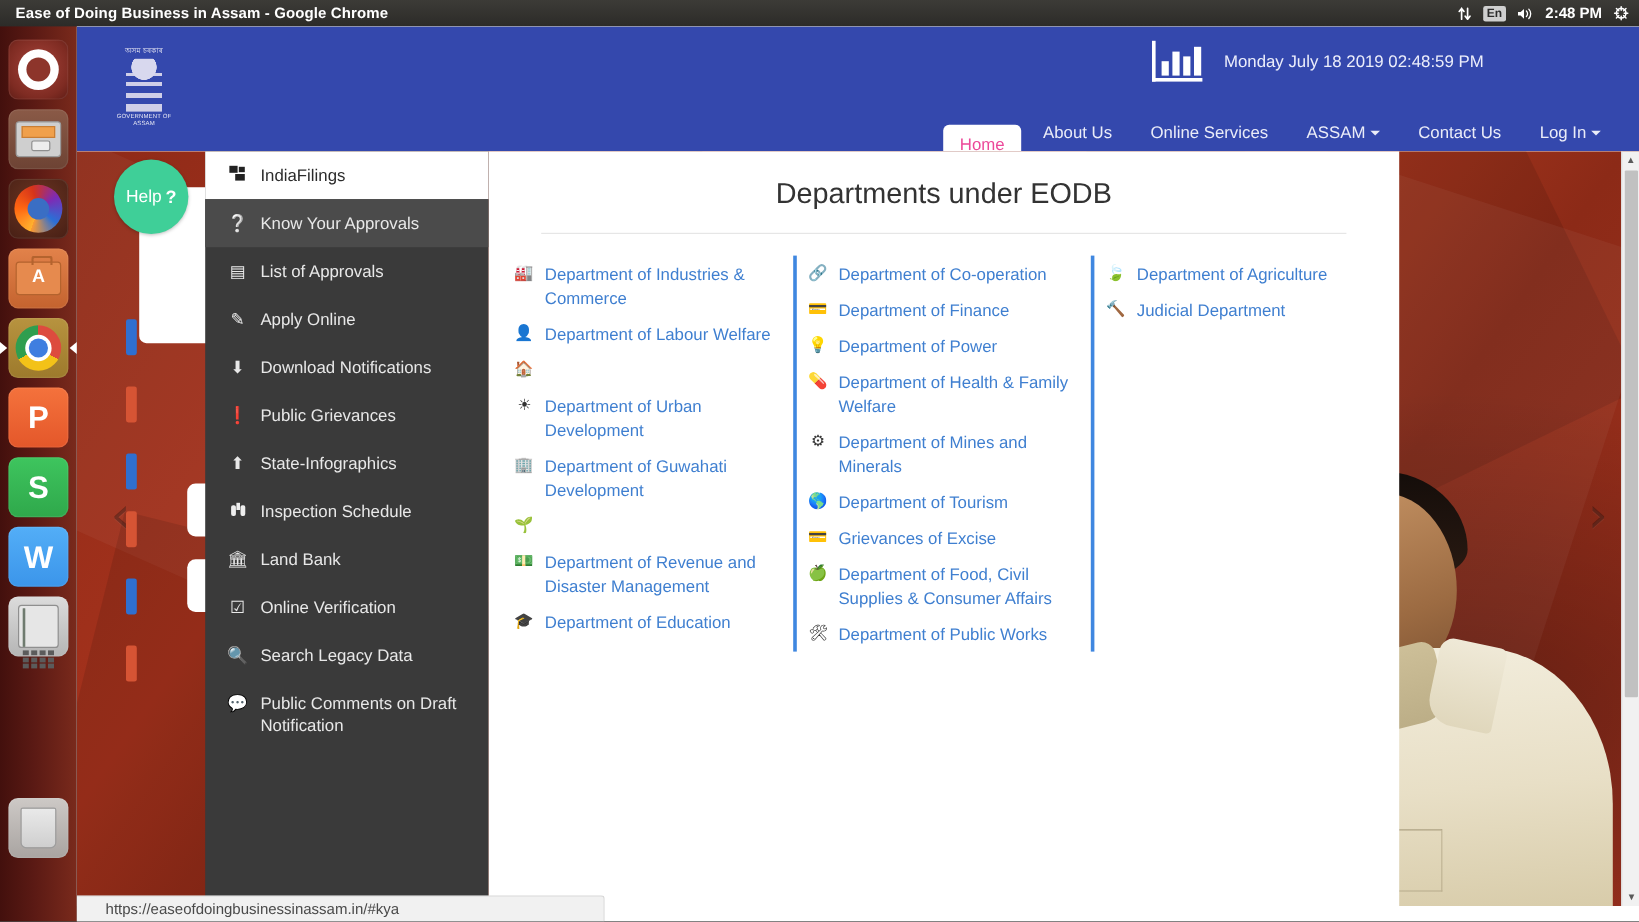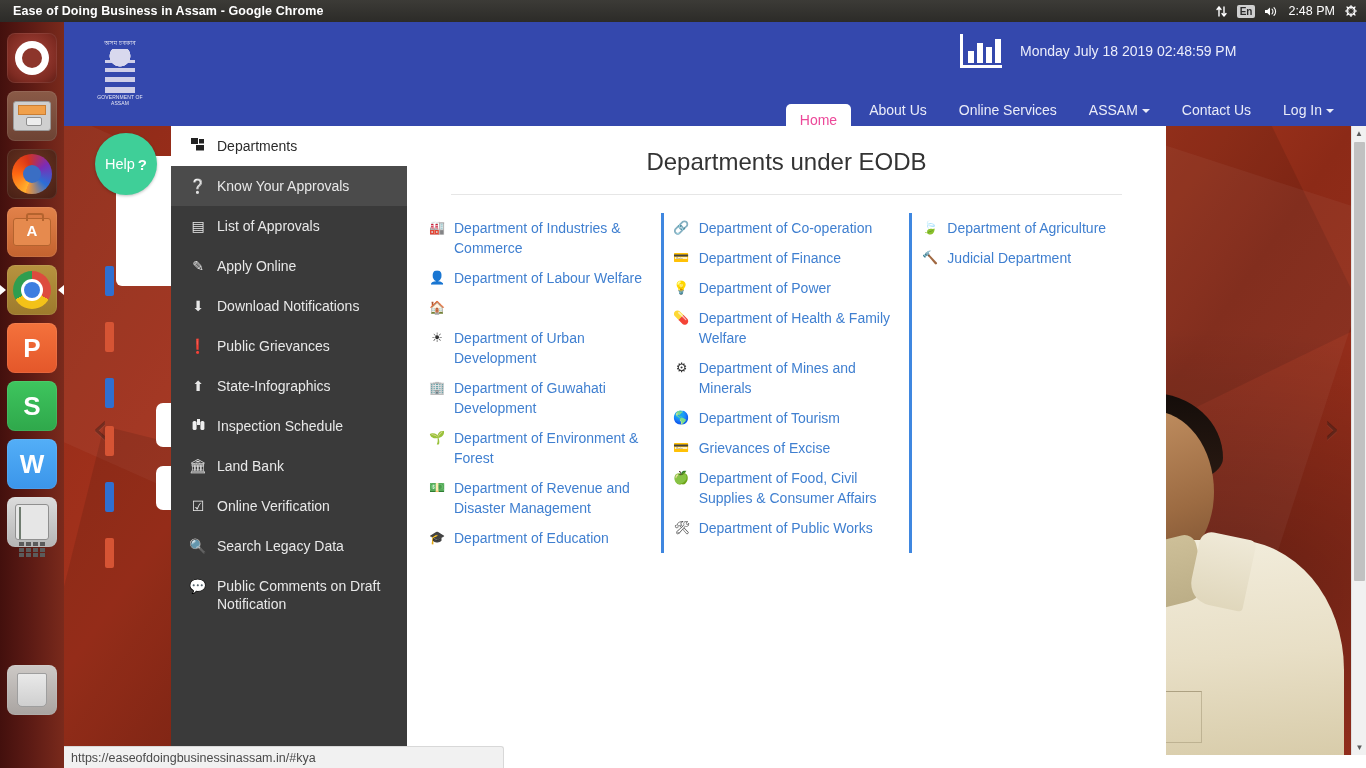--- a/index.html
+++ b/index.html
@@ -21,21 +21,21 @@
   .ubuntu-panel .win-title { margin-left: 13px; letter-spacing: 0.1px; }
   .ubuntu-panel .tray {
     margin-left: auto; display: flex; align-items: center; gap: 9px;
     padding-right: 8px; font-weight: normal; font-size: 12px;
   }
   .tray-ico { display: inline-flex; align-items: center; justify-content: center; }
   .lang-badge {
     background: #cfcfcf; color: #2b2b2b; font-size: 10px; font-weight: bold;
     border-radius: 2px; padding: 0 3px; line-height: 13px;
   }
-  .clock { font-size: 12.5px; font-weight: normal; }
+  .clock { font-size: 12.5px; font-weight: bold; }
 
   
   .launcher {
     position: absolute; left: 0; top: 22px; width: 64px; height: 746px;
     background: linear-gradient(to right, #43100d 0%, #5b1a14 45%, #7a2a1c 100%);
     padding-top: 6px;
   }
   .launcher-item {
     width: 50px; height: 50px; margin: 5px auto 8px auto;
     border-radius: 8px; position: relative;
@@ -293,21 +293,21 @@
   }
   .pg-scroll .arr { height: 15px; display: flex; align-items: center;
                     justify-content: center; font-size: 8px; color: #5a5a5a; }
   .pg-scroll .thumb { position: absolute; left: 2px; top: 16px; width: 11px; height: 439px;
                       background: #c1c1c1; border-radius: 1px; }
 
   .statusbar {
     position: absolute; left: 0; bottom: 0; width: 440px; height: 22px;
     background: #f1f1f1; border: 1px solid #d8d8d8; border-left: none; border-bottom: none;
     border-radius: 0 3px 0 0;
-    display: flex; align-items: center; padding-left: 7px;
+    display: flex; align-items: center; padding-left: 24px;
     font-size: 12.5px; color: #4a4a4a; z-index: 12;
   }
 
   
   .site-header {
     position: absolute; left: 0; top: 0; width: 1302px; height: 104px;
     background: #3448ad; color: #fff; overflow: hidden;
   }
   .emblem {
     position: absolute; left: 28px; top: 18px; width: 56px; height: 72px;
@@ -605,21 +605,21 @@
 
       <div class="side-menu">
         <div class="smi white">
           <span class="mico">
             <svg width="14" height="13" viewBox="0 0 14 13">
                 <rect x="0" y="0" width="7" height="6" fill="#222"></rect>
                 <rect x="8" y="1" width="5" height="4.5" fill="#222"></rect>
                 <rect x="5" y="7" width="8" height="5.5" fill="#222"></rect>
               </svg>
           </span>
-          <span>Departments</span>
+          <span>IndiaFilings</span>
         </div>
         <div class="smi hover">
           <span class="mico">❔</span>
           <span>Know Your Approvals</span>
         </div>
         <div class="smi">
           <span class="mico">▤</span>
           <span>List of Approvals</span>
         </div>
         <div class="smi">
@@ -686,21 +686,20 @@
             <div class="dept-item">
               <span class="dico">☀</span>
               <span class="dtxt">Department of Urban Development</span>
             </div>
             <div class="dept-item">
               <span class="dico">🏢</span>
               <span class="dtxt">Department of Guwahati Development</span>
             </div>
             <div class="dept-item">
               <span class="dico">🌱</span>
-              <span class="dtxt">Department of Environment &amp; Forest</span>
             </div>
             <div class="dept-item">
               <span class="dico">💵</span>
               <span class="dtxt">Department of Revenue and Disaster Management</span>
             </div>
             <div class="dept-item">
               <span class="dico">🎓</span>
               <span class="dtxt">Department of Education</span>
             </div>
           </div>

